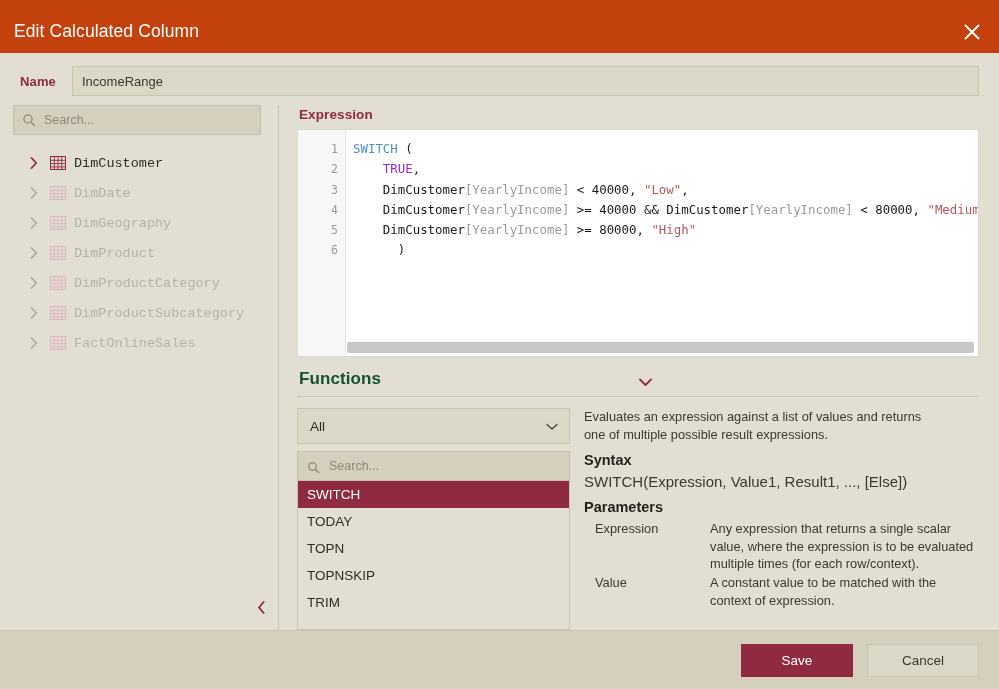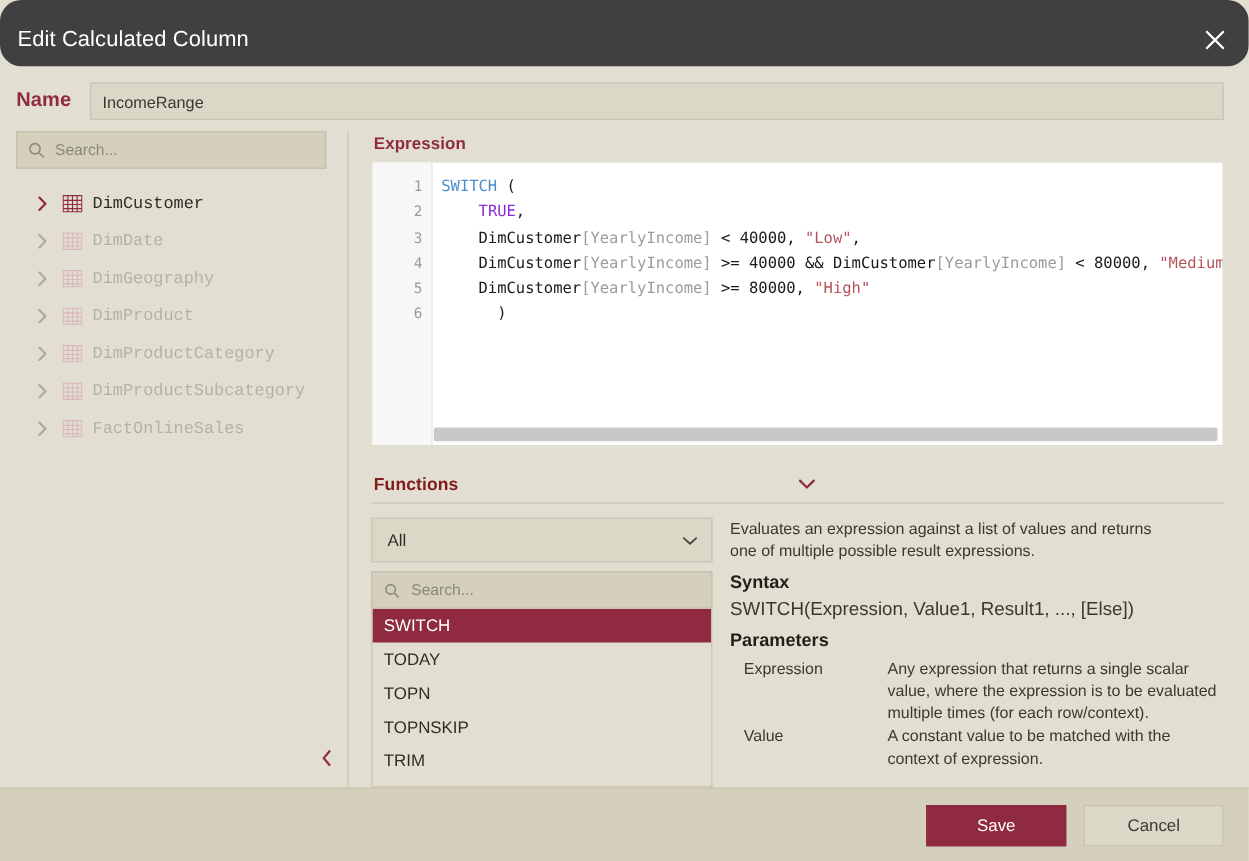--- a/index.html
+++ b/index.html
@@ -22,27 +22,26 @@
     flex-direction: column;
     background: #e2dfd2;
     position: relative;
     box-sizing: border-box;
   }
 
   
   .titlebar {
     height: 53px;
     min-height: 53px;
-    background: #404040;
+    background: #c2410c;
     display: flex;
     align-items: center;
     justify-content: space-between;
     padding: 10px 0 0 14px;
     box-sizing: border-box;
-    border-radius: 17px;
   }
   .titlebar-title {
     color: #ffffff;
     font-size: 17.5px;
     font-weight: 400;
     letter-spacing: 0.1px;
   }
   .close-btn {
     width: 54px;
     height: 53px;
@@ -57,25 +56,26 @@
   .name-row {
     display: flex;
     align-items: center;
     padding: 14px 20px 10px 13px;
     box-sizing: border-box;
     height: 52px;
     min-height: 52px;
   }
   .name-label {
     color: #8f2a40;
-    font-size: 16px;
+    font-size: 13px;
     font-weight: bold;
     width: 50px;
     flex: 0 0 auto;
     letter-spacing: 0.1px;
+    text-align: center;
   }
   .name-input {
     flex: 1 1 auto;
     height: 30px;
     background: #dcd8c8;
     border: 1px solid #c9c4b0;
     box-sizing: border-box;
     display: flex;
     align-items: center;
     padding: 0 9px;
@@ -255,25 +255,24 @@
   }
 
   
   .functions-head {
     display: flex;
     align-items: flex-end;
     padding: 12px 0 0 2px;
     position: relative;
   }
   .functions-head .fh-label {
-    color: #7f1d1d;
-    font-size: 14px;
+    color: #14532d;
+    font-size: 17px;
     font-weight: bold;
     letter-spacing: 0.1px;
-    margin-top: 10px;
   }
   .fh-chev {
     position: absolute;
     left: 340px;
     bottom: 0px;
     width: 16px;
     height: 14px;
     display: flex;
     align-items: center;
     justify-content: center;

